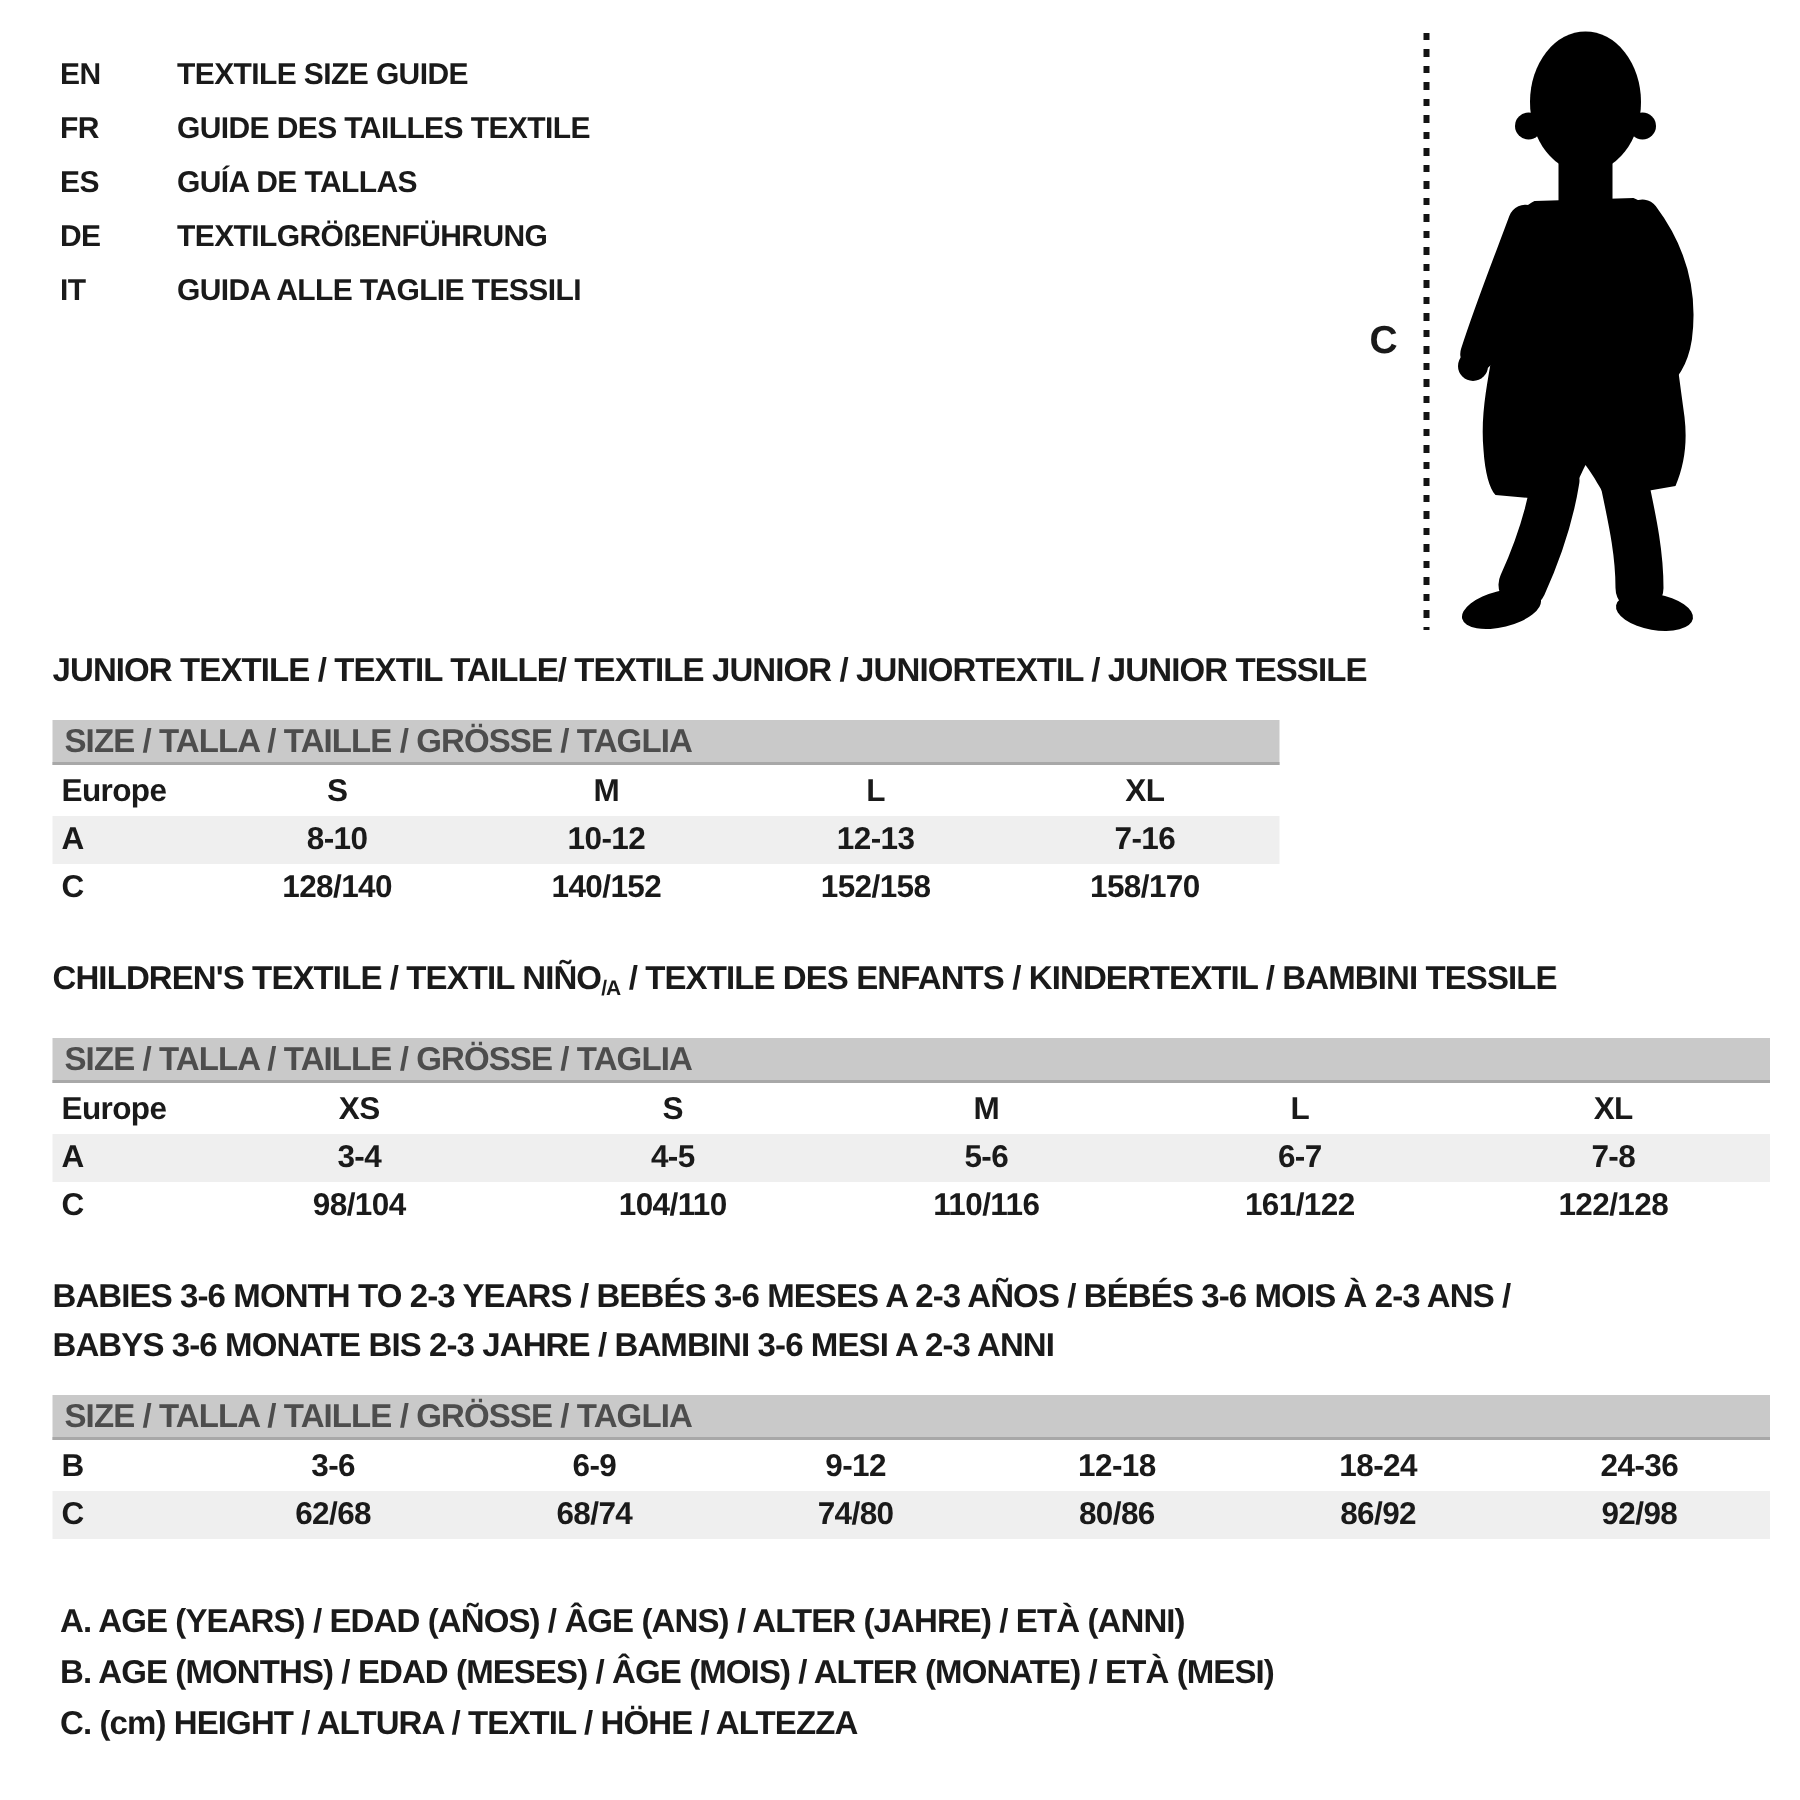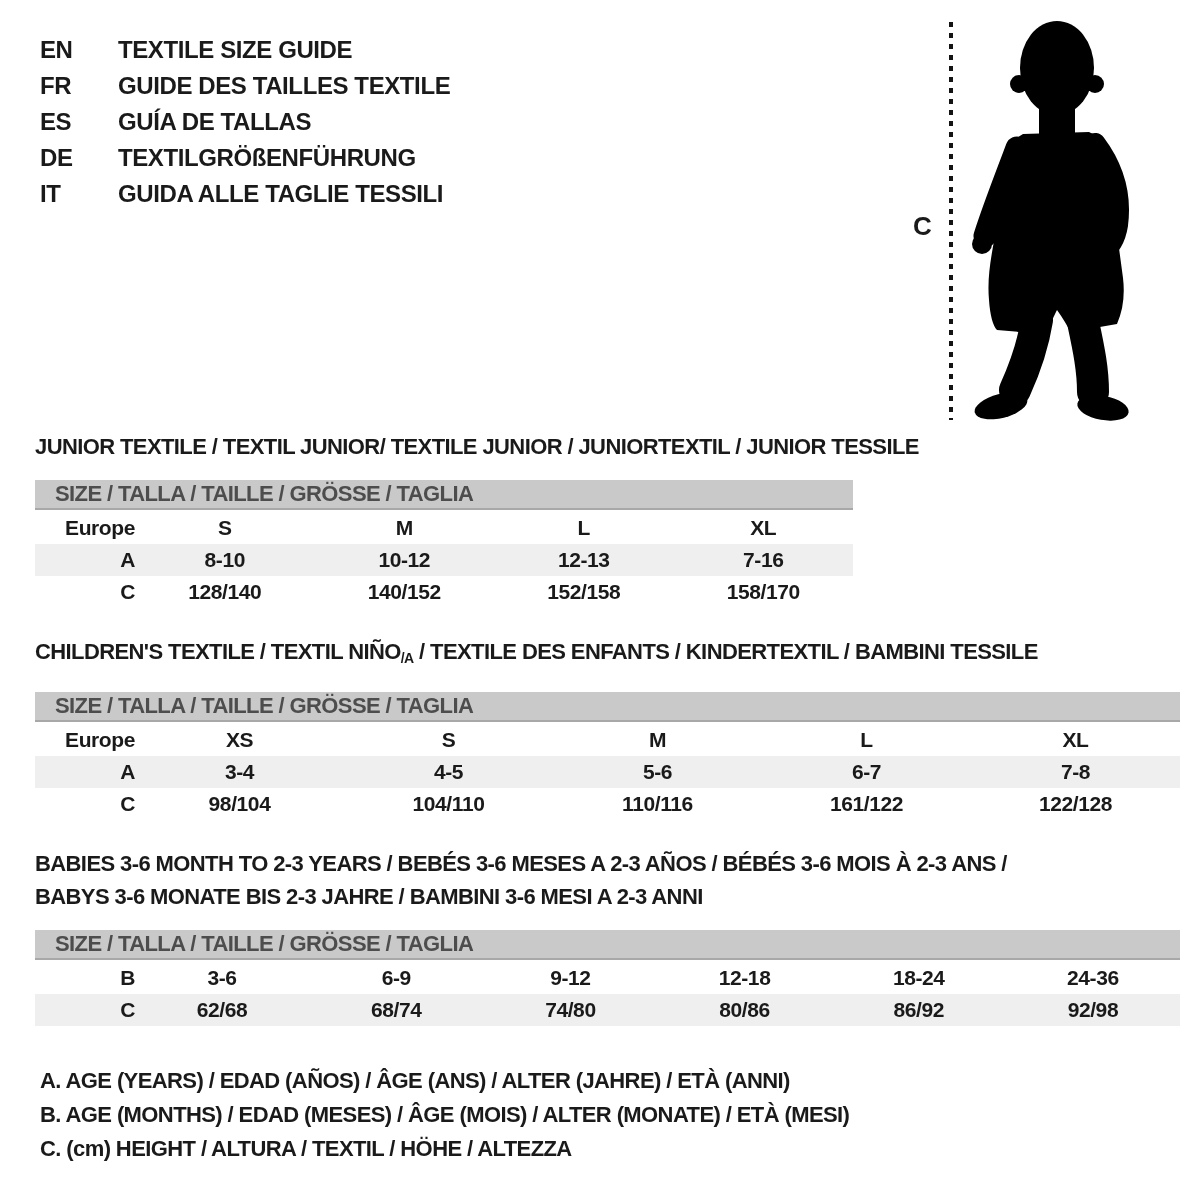--- a/index.html
+++ b/index.html
@@ -5,46 +5,46 @@
   * { margin:0; padding:0; box-sizing:border-box; }
   html,body { background:#fff; }
   .page {
     position:relative; width:1200px; height:1200px; background:#fff;
     font-family:"Liberation Sans", sans-serif; font-weight:bold;
     color:#1a1a1a; letter-spacing:-0.4px; overflow:hidden;
   }
 
   
   .lang-block { position:absolute; left:40px; top:32px; }
-  .lang-row { display:grid; grid-template-columns:78px auto; height:36px; align-items:center; font-size:24px; }
+  .lang-row { display:grid; grid-template-columns:78px auto; height:36px; align-items:center; font-size:20px; }
 
   
   .figure-area { position:absolute; left:905px; top:8px; width:270px; height:425px; }
   .c-label { position:absolute; left:8px; top:203px; font-size:26px; }
   .dotted-line {
     position:absolute; left:44px; top:14px; width:4px; height:398px;
     background:repeating-linear-gradient(to bottom, #131313 0 5px, transparent 5px 11px);
   }
   .figure-svg { position:absolute; left:62px; top:2px; }
 
   
   .main { position:absolute; left:35px; top:430px; width:1145px; }
   .section { margin-bottom:27px; }
   .section-title { font-size:22px; line-height:33px; margin-bottom:17px; letter-spacing:-0.6px; }
   .sub-seg { font-size:14px; vertical-align:-4px; }
   .size-table.table-narrow { width:818px; }
   .size-table.table-wide { width:1145px; }
   .size-header {
     height:30px; background:#c9c9c9; color:#4d4d4d; font-size:22px;
-    display:flex; align-items:center; padding-left:20px;
+    display:flex; align-items:center; padding-left:8px;
     border-bottom:2px solid #a8a8a8; margin-bottom:2px; letter-spacing:-0.6px;
   }
   .trow { display:grid; height:32px; align-items:center; font-size:21px; }
   .rows .trow:nth-child(even) { background:#efefef; }
-  .tlabel { padding-left:6px;text-align:right; }
+  .tlabel { padding-left:6px; }
   .tcell { text-align:center; }
 
   
   .legend { position:absolute; left:40px; top:1064px; }
   .legend-line { font-size:22px; line-height:34px; letter-spacing:-0.6px; }
 </style>
 </head>
 <body>
 
 <div class="page">
@@ -108,21 +108,21 @@
 
         <ellipse cx="34" cy="396" rx="27" ry="12" transform="rotate(-14 34 396)"></ellipse>
         <ellipse cx="136" cy="398" rx="26" ry="12" transform="rotate(10 136 398)"></ellipse>
       </g>
     </svg>
   </div>
 
   <main class="main" id="sections">
       <section class="section">
         <div class="section-title">
-          <div class="title-line"><span>JUNIOR TEXTILE / TEXTIL JUNIOR/ TEXTILE JUNIOR / JUNIORTEXTIL / JUNIOR TESSILE</span></div>
+          <div class="title-line"><span>JUNIOR TEXTILE / TEXTIL TAILLE/ TEXTILE JUNIOR / JUNIORTEXTIL / JUNIOR TESSILE</span></div>
         </div>
         <div class="size-table table-narrow">
           <div class="size-header">SIZE / TALLA / TAILLE / GRÖSSE / TAGLIA</div>
           <div class="rows">
             <div class="trow" style="grid-template-columns: 100px repeat(4, 1fr);">
               <div class="tlabel">Europe</div>
               <div class="tcell">S</div>
               <div class="tcell">M</div>
               <div class="tcell">L</div>
               <div class="tcell">XL</div>

